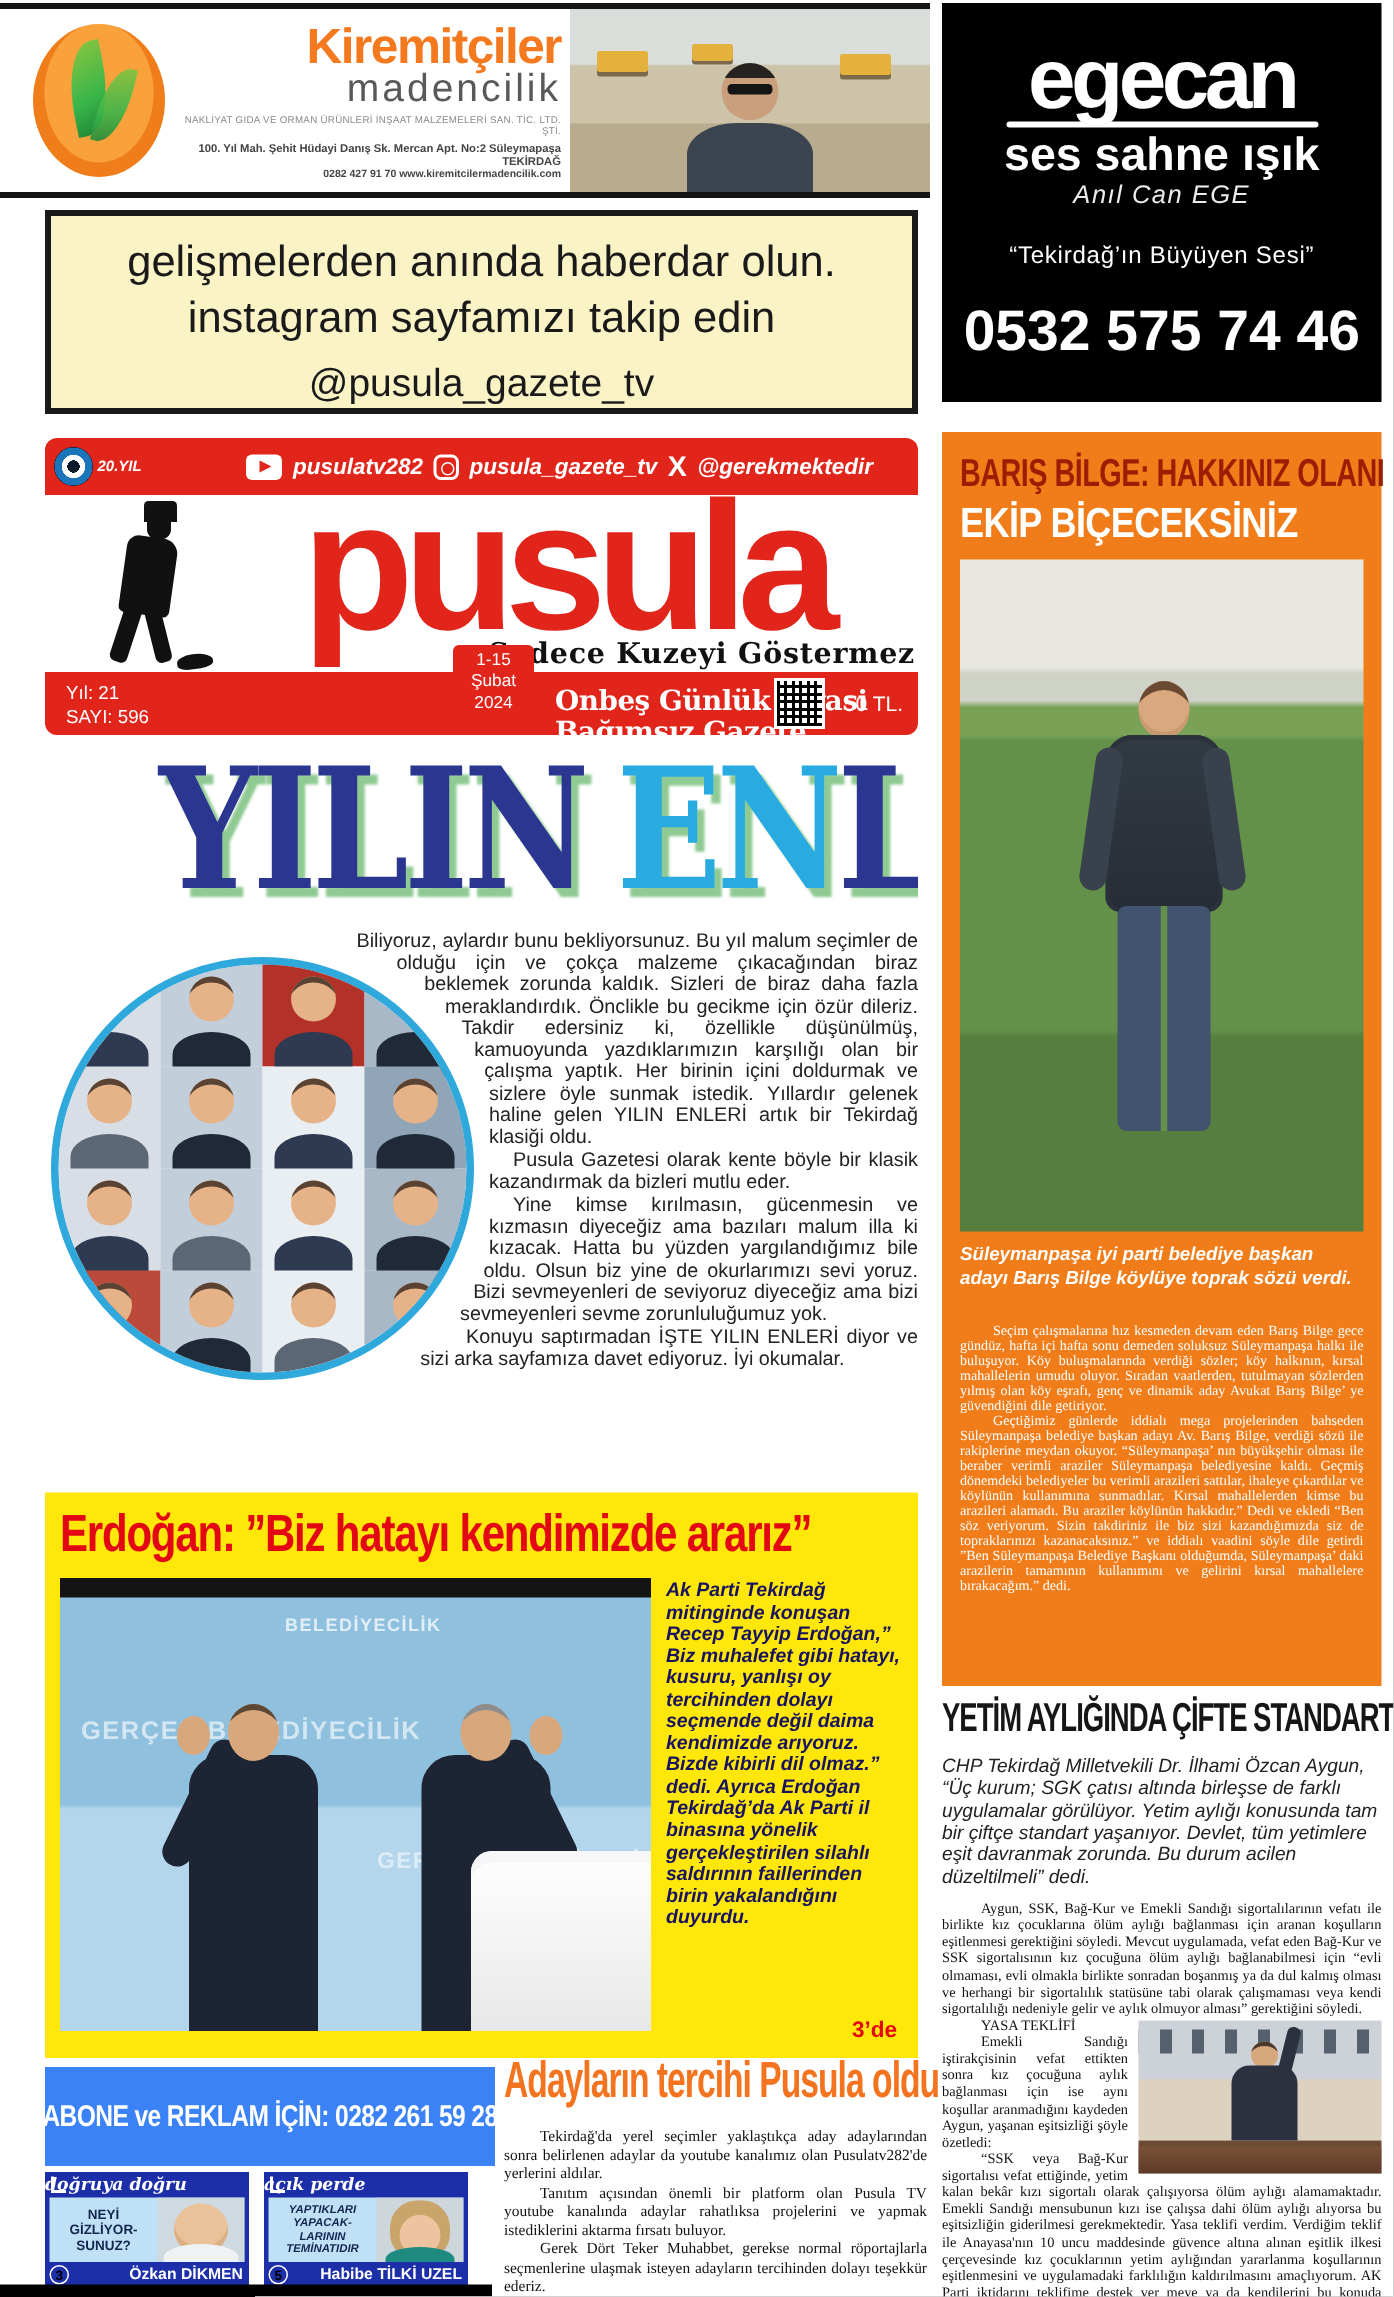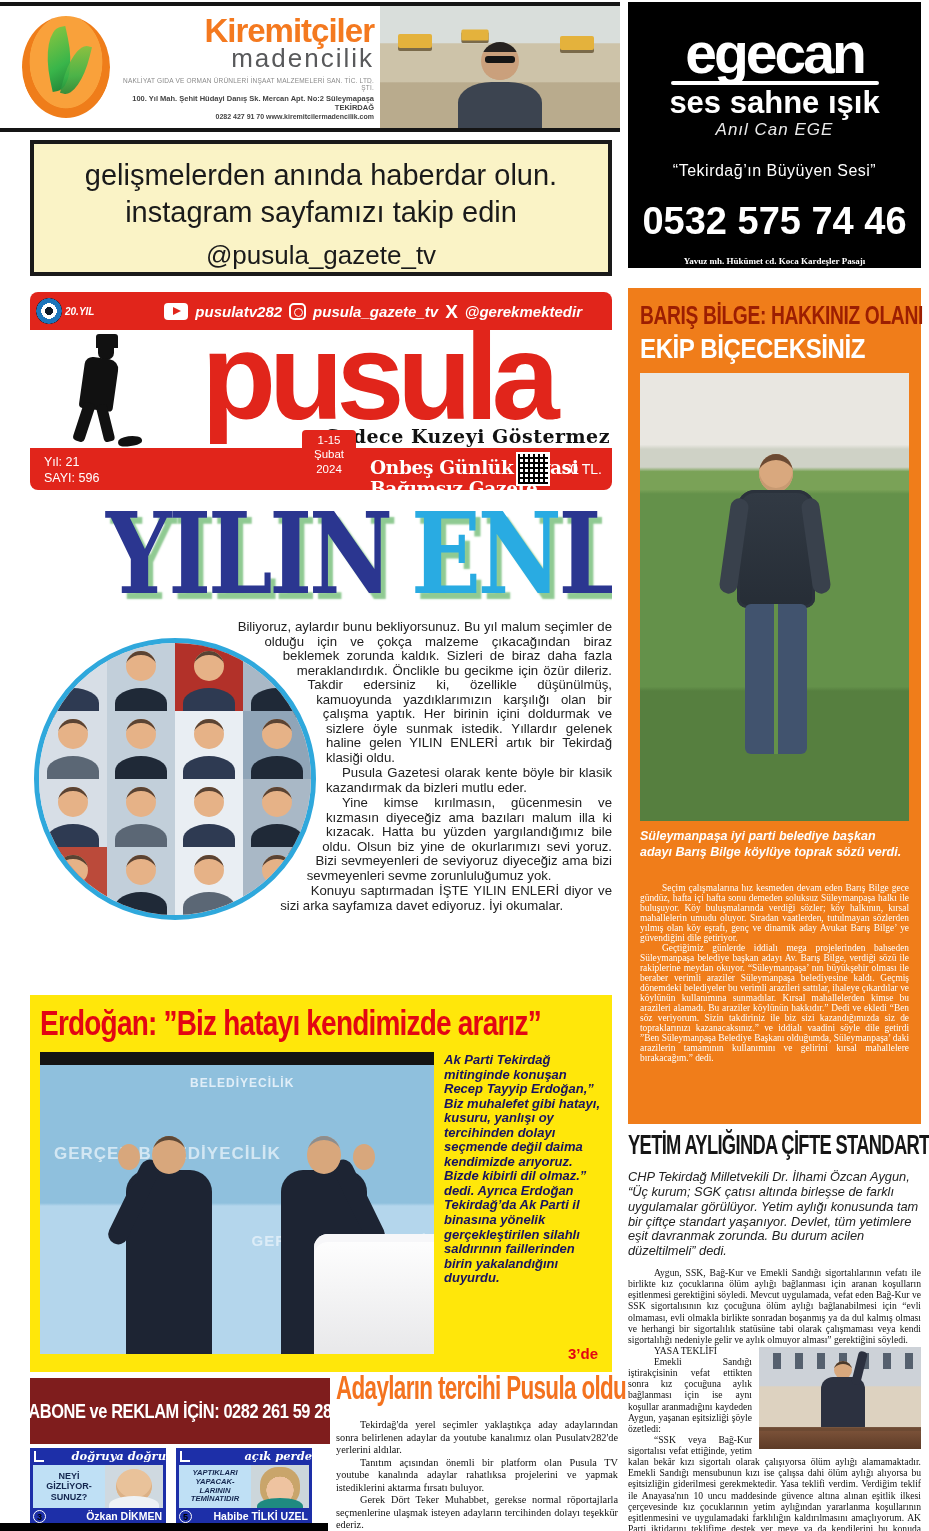--- a/index.html
+++ b/index.html
@@ -137,33 +137,33 @@
   .erd-photo .fig .torso{position:absolute;left:16px;top:56px;width:86px;height:184px;border-radius:22px 22px 0 0;background:#1d2433}
   .erd-photo .fig .arm{position:absolute;left:-2px;top:-14px;width:20px;height:92px;border-radius:10px;background:#1d2433;transform:rotate(26deg)}
   .erd-photo .fig .hand{position:absolute;left:-8px;top:-26px;width:22px;height:26px;border-radius:50%;background:#d8a77c}
   .erd-photo .f2 .arm{left:auto;right:-2px;transform:rotate(-26deg)}
   .erd-photo .f2 .hand{left:auto;right:-8px}
   .erd-photo .podium{position:absolute;right:-20px;bottom:0;width:140px;height:120px;background:linear-gradient(180deg,#fff,#e8e8ea);border-radius:14px 14px 0 0;box-shadow:inset 0 8px 0 #f7f7f9}
   .erd-body{position:absolute;left:414px;right:10px;top:58px;bottom:8px;color:#18125f;font-weight:700;font-style:italic;font-size:13px;line-height:1.12}
   .erd-ref{position:absolute;right:14px;bottom:10px;color:#e30613;font-weight:900;font-size:15px;font-style:normal}
 
   
-  #abone{position:absolute;left:30px;top:1378px;width:300px;height:66px;background:#7f1d1d;color:#fff;display:flex;align-items:center;justify-content:center}
+  #abone{position:absolute;left:30px;top:1378px;width:300px;height:66px;background:#3b82f6;color:#fff;display:flex;align-items:center;justify-content:center}
   #abone span{font-size:20px;font-weight:900;letter-spacing:-.5px;transform:scaleX(.82);white-space:nowrap}
 
   
   #adaylar{position:absolute;left:336px;top:1368px;width:282px;height:163px}
   .aday-title{color:#f4731f;font-weight:900;font-size:34px;letter-spacing:-1px}
   .aday-body{margin-top:12px;font-family:"Liberation Serif",serif;font-size:10.3px;line-height:1.22;text-align:justify;color:#111}
   .aday-body p{text-indent:24px}
 
   
   .colbox{position:absolute;top:1448px;width:136px;height:77px;background:#1d2fa8}
   #colbox1{left:30px}#colbox2{left:176px}
-  .colhead{height:17px;color:#fff;text-align:right;font-family:"DejaVu Serif",serif;font-style:italic;font-weight:700;font-size:11.5px;line-height:16px;position:relative}
+  .colhead{height:17px;color:#fff;text-align:left;font-family:"DejaVu Serif",serif;font-style:italic;font-weight:700;font-size:11.5px;line-height:16px;position:relative}
   .colhead::before{content:"";position:absolute;left:4px;top:3px;width:8px;height:9px;border-left:2px solid #fff;border-bottom:2px solid #fff}
   .colbody{position:absolute;left:3px;right:3px;top:17px;height:43px;background:#bfe0f5;display:flex;overflow:hidden}
   .colhl{flex:1;display:flex;align-items:center;justify-content:center;text-align:center;font-weight:800;color:#13264f;font-size:9px;line-height:1.15;padding:0 2px}
   #colbox2 .colhl{font-style:italic;font-size:7.6px}
   .colphoto{position:relative;width:58px;height:100%;flex:0 0 auto}
   #colbox1 .colphoto{background:#cfd9e0}
   #colbox1 .colphoto::before{content:"";position:absolute;left:11px;top:4px;width:36px;height:34px;border-radius:50%;background:#e9c29a;box-shadow:inset 0 -5px 0 #dcb186}
   #colbox1 .colphoto::after{content:"";position:absolute;left:4px;bottom:-6px;width:50px;height:18px;border-radius:50% 50% 0 0;background:#eef2f5}
   #colbox2 .colphoto{background:#ccd6db}
   #colbox2 .colphoto::before{content:"";position:absolute;left:9px;top:2px;width:40px;height:40px;border-radius:45%;background:radial-gradient(circle at 50% 55%,#eec3a0 0 46%,#c9a express 47%),#c9a56b}
@@ -198,24 +198,20 @@
     </div>
   </div>
 
   <div id="egecan">
     <div class="ege-brand">egecan</div>
     <div class="ege-rule"></div>
     <div class="ege-sub">ses sahne ışık</div>
     <div class="ege-person">Anıl Can EGE</div>
     <div class="ege-slogan">“Tekirdağ’ın Büyüyen Sesi”</div>
     <div class="ege-phone">0532 575 74 46</div>
-    <div class="ege-addr">
-      <div>Yavuz mh. Hükümet cd. Koca Kardeşler Pasajı</div>
-      <div>D Blok 173/4 SÜLEYMANPAŞA/TEKİRDAĞ</div>
-    </div>
   </div>
 
   <div id="instabox">
     <div class="insta-l">gelişmelerden anında haberdar olun.</div>
     <div class="insta-l">instagram sayfamızı takip edin</div>
     <div class="insta-h">@pusula_gazete_tv</div>
   </div>
 
   <div id="masthead">
     <div class="mast-top">

